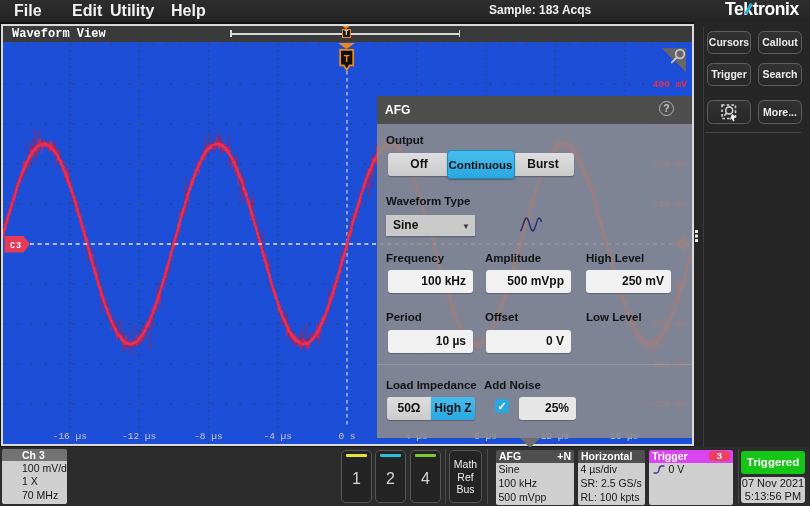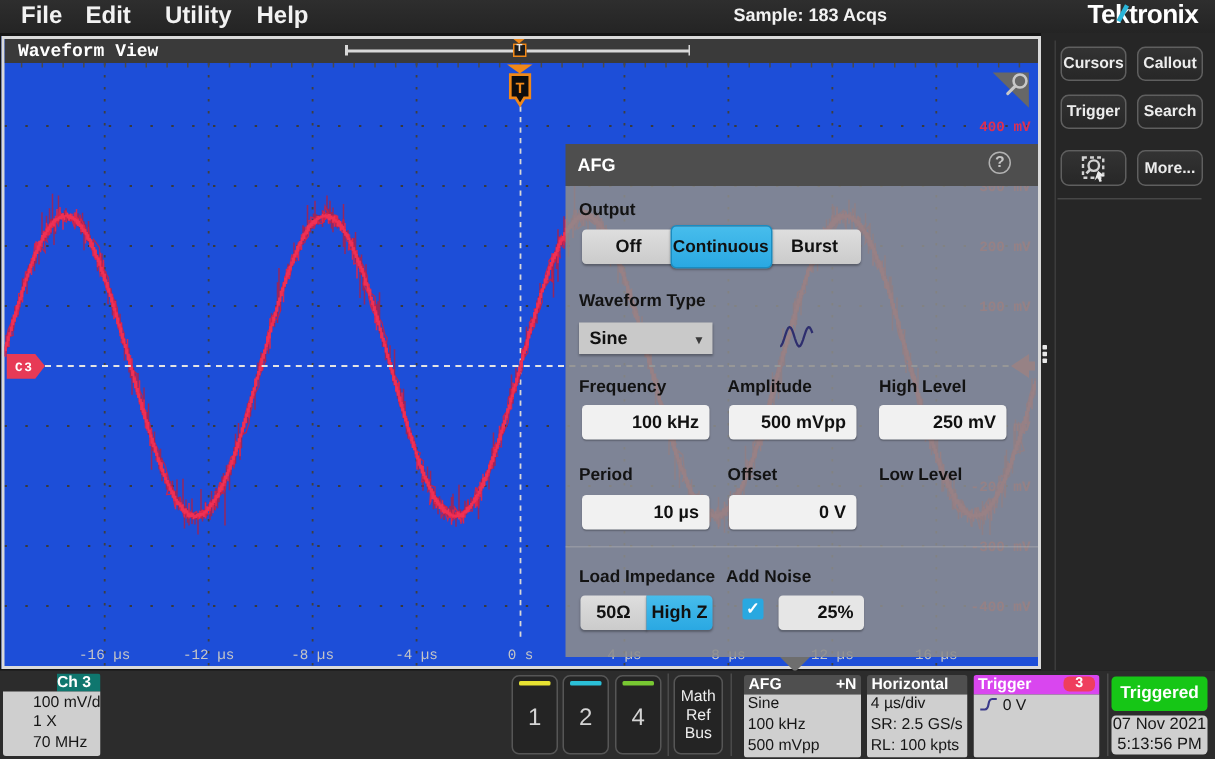--- a/index.html
+++ b/index.html
@@ -66,21 +66,21 @@
     border:1.5px solid #565656; border-radius:5px; }
   .chbtn .stripe { position:absolute; left:3.5px; top:3px; width:21px; height:2.5px; border-radius:1px; }
   .chbtn .num { position:absolute; left:0; top:19px; width:100%; text-align:center;
     color:#d4d4d4; font-size:16px; }
   .vsep { position:absolute; top:2px; width:1px; height:55px; background:#4a4a4a; }
 </style>
 </head>
 <body>
 <div id="topbar">
   <span class="menu" style="left:14px;">File</span>
-  <span class="menu" style="left:57px;">Edit</span>
+  <span class="menu" style="left:72px;">Edit</span>
   <span class="menu" style="left:110px;">Utility</span>
   <span class="menu" style="left:171px;">Help</span>
   <span id="sample">Sample: 183 Acqs</span>
   <span id="tek">Tektronix</span>
   <span id="tekslash"></span>
 </div>
 <div id="sidebar">
   <div class="vline"></div>
     <div class="hline"></div>
   <div class="sbtn" style="left:13px; top:9px;">Cursors</div>
@@ -189,21 +189,21 @@
   <div class="dlabel" style="left:9px; top:283px;">Load Impedance</div>
   <div class="dlabel" style="left:107px; top:283px;">Add Noise</div>
   <div class="dbtn" style="left:10px; top:301px; width:44px; border-radius:3px 0 0 3px;">50Ω</div>
   <div class="dbtn dsel" style="left:54px; top:301px; width:44px; border-radius:0 3px 3px 0;">High Z</div>
   <div style="position:absolute; left:118px; top:303px; width:14px; height:14px; background:#29a8e0; border-radius:2px; color:#fff; font-size:11px; font-weight:bold; text-align:center; line-height:14px;">✓</div>
   <div class="dfield" style="left:142px; top:301px; width:57px; background:#e6e6e6;">25%</div>
 </div>
 
 <div id="botbar">
   <div class="badge" style="left:2px; top:1.5px; width:65px;">
-    <div class="bhead" style="background:#0f766e; padding-left:0;margin-left:36px;">Ch 3</div>
+    <div class="bhead" style="background:#737373; padding-left:20px;">Ch 3</div>
     <div class="bbody" style="padding-left:20px;">100 mV/div<br>1 X<br>70 MHz</div>
   </div>
   <div class="chbtn" style="left:341px;">
       <div class="stripe" style="background:#e8e332;"></div>
       <div class="num">1</div>
     </div>
   <div class="chbtn" style="left:375px;">
       <div class="stripe" style="background:#2bc0d8;"></div>
       <div class="num">2</div>
     </div>

